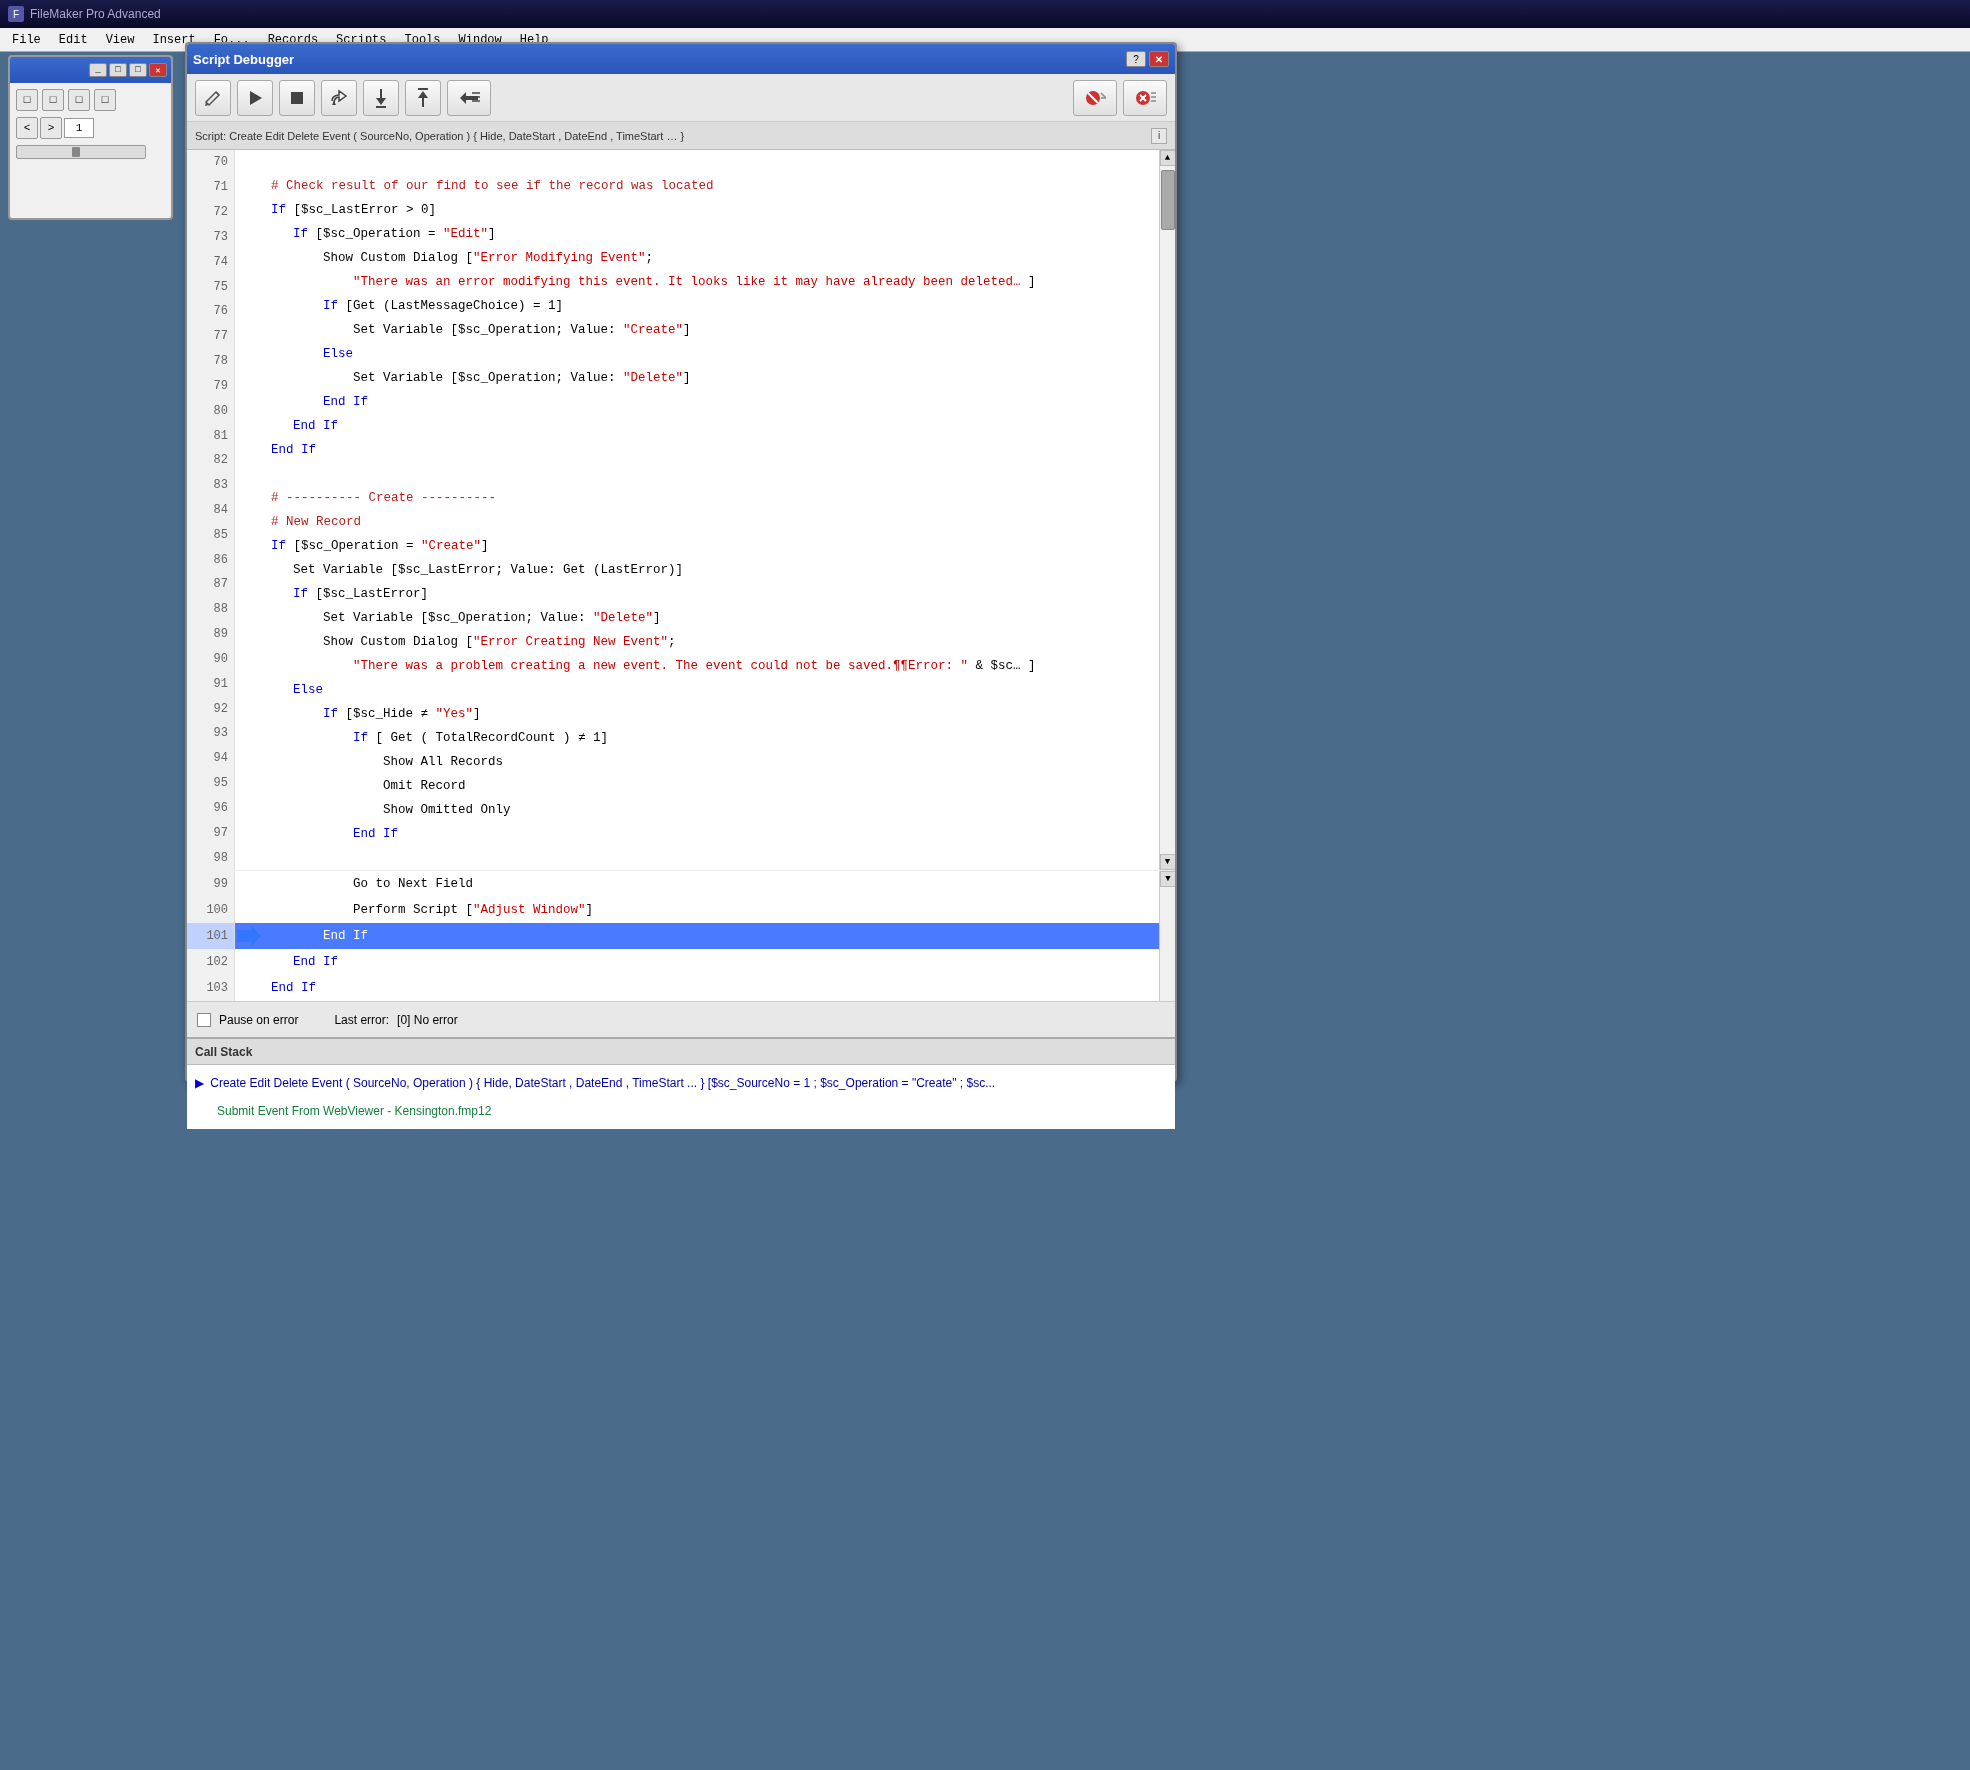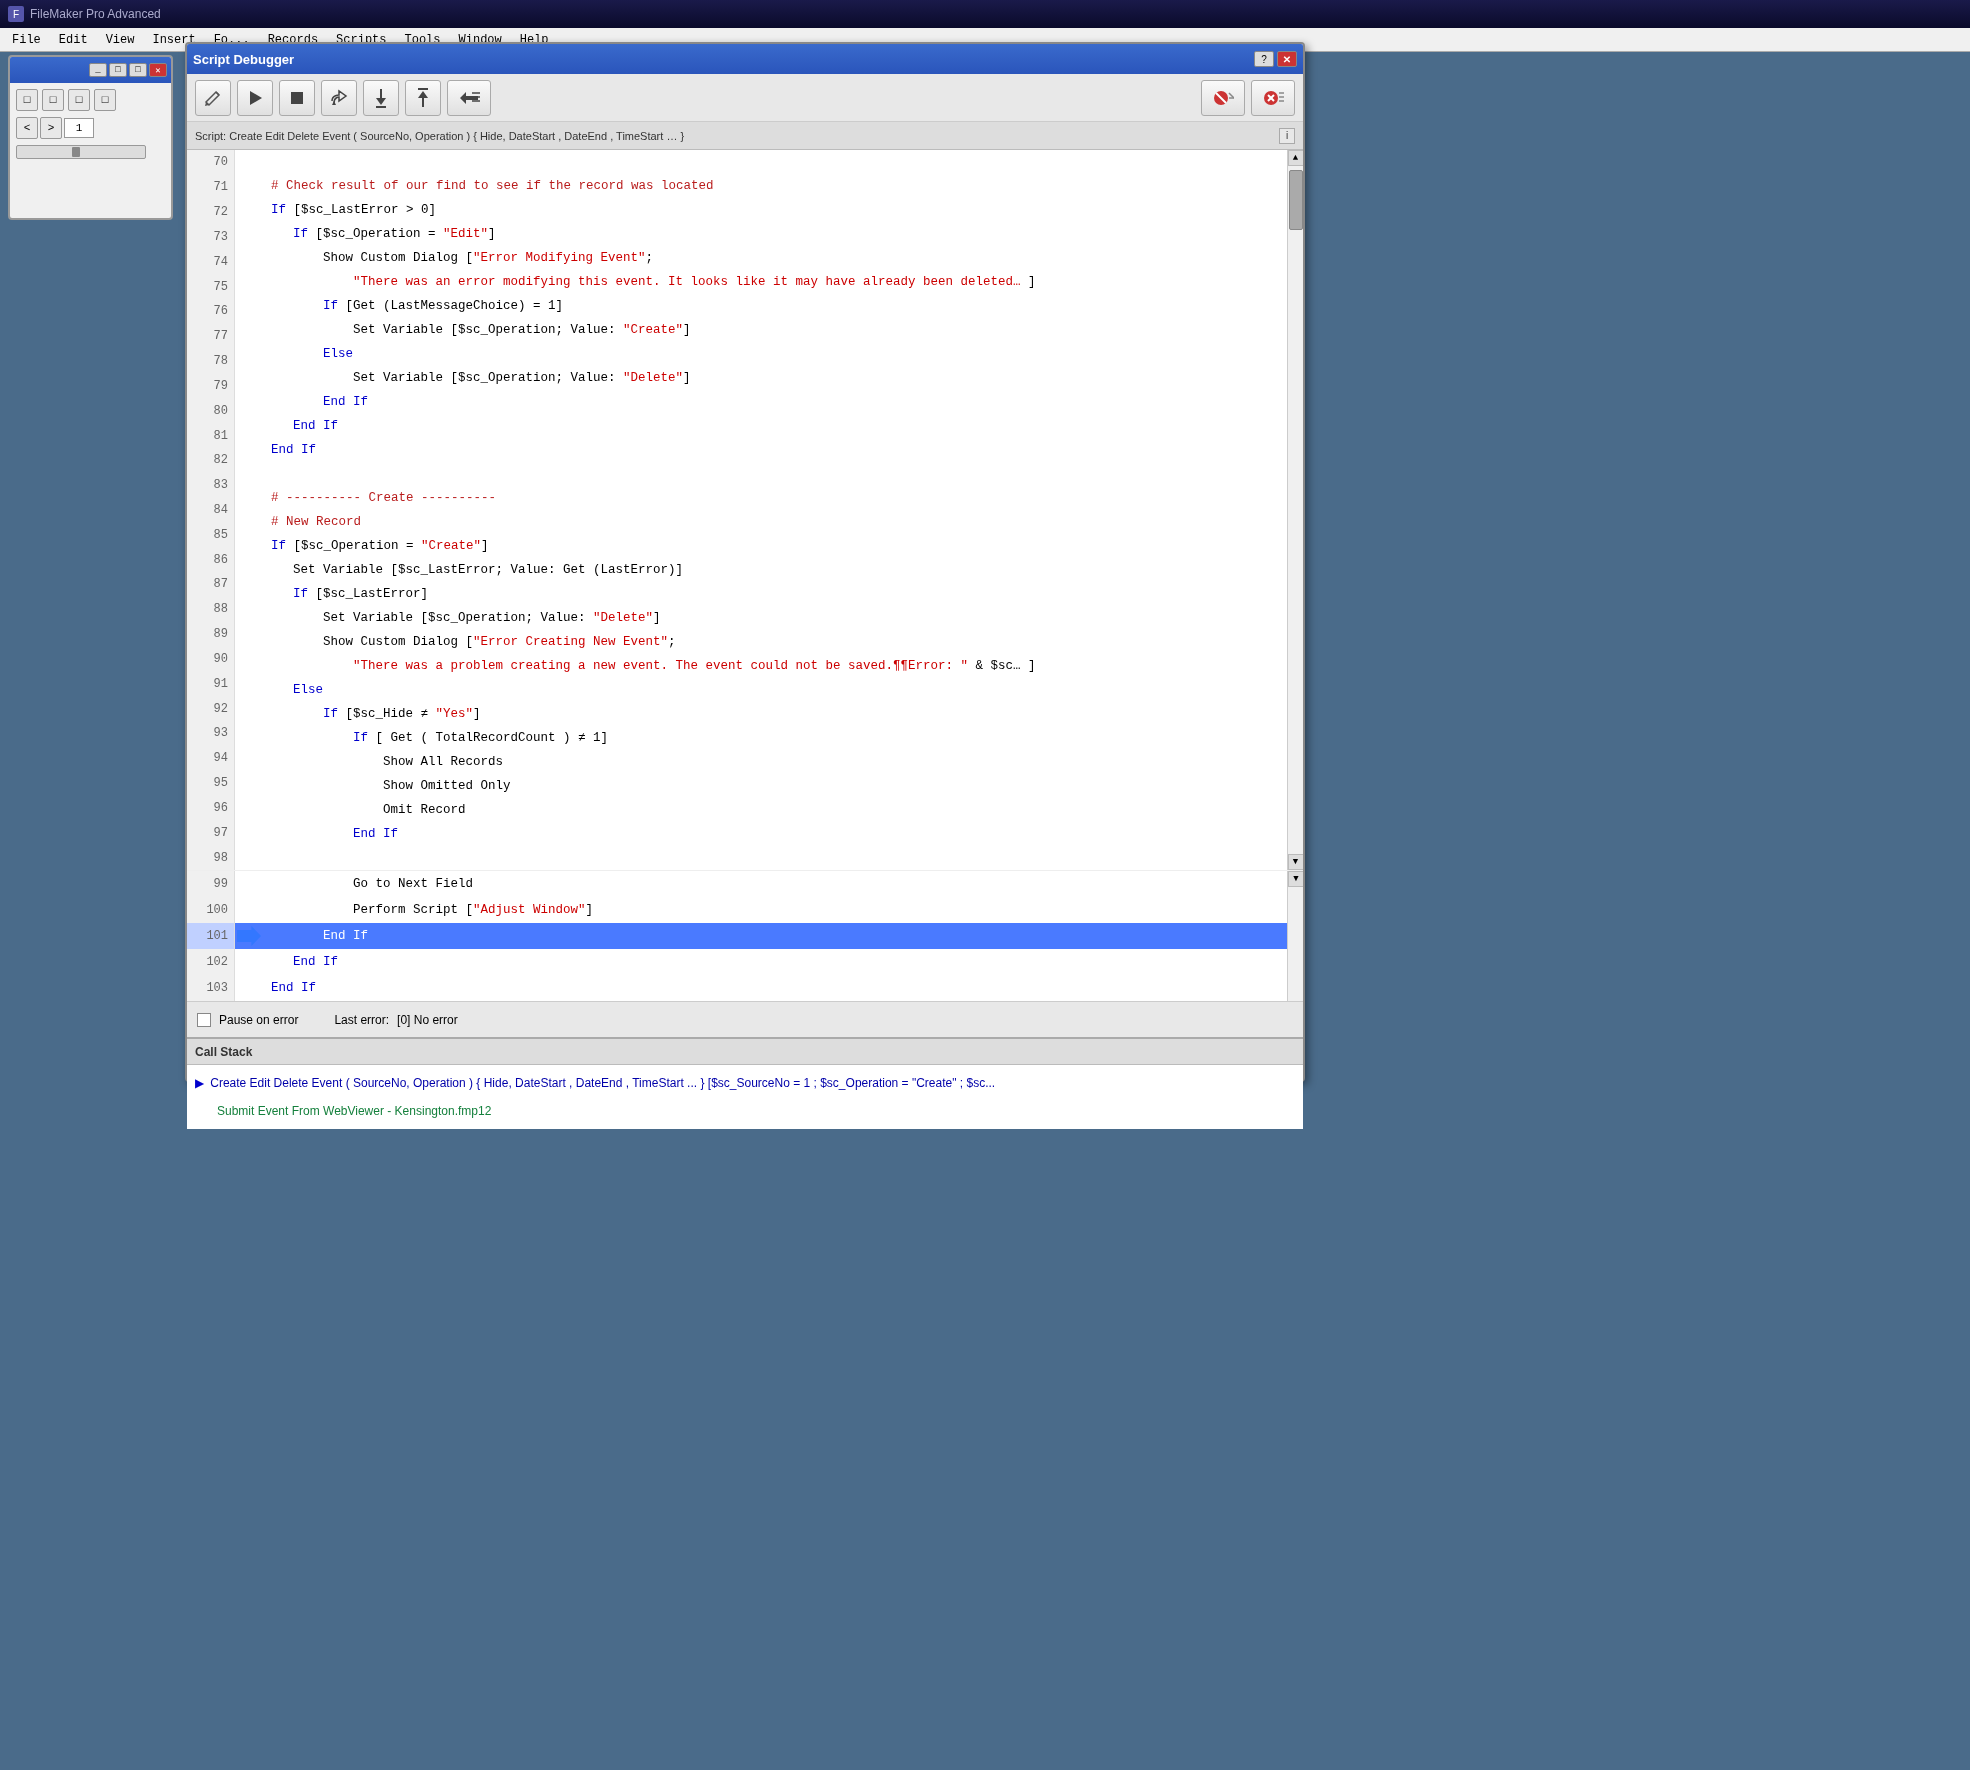--- a/index.html
+++ b/index.html
@@ -173,21 +173,21 @@
       height: 10px;
       background: #888;
       border-radius: 1px;
     }
 
     
     .debugger-dialog {
       position: absolute;
       top: 42px;
       left: 185px;
-      width: 1120px;
+      width: 992px;
       height: 1040px;
       background: #f4f4f4;
       border: 2px solid #888;
       border-radius: 4px;
       box-shadow: 3px 3px 8px rgba(0,0,0,0.4);
     }
 
     .debugger-titlebar {
       background: linear-gradient(to bottom, #3a6acc, #2a55bb);
       height: 30px;
@@ -773,25 +773,25 @@
       <div class="code-line" style="padding-left:90px;">
         <span class="kw-blue">If</span>
           <span>&nbsp;[ Get ( TotalRecordCount ) ≠ 1]</span>
       </div>
 
       <div class="code-line" style="padding-left:120px;">
         <span>Show All Records</span>
       </div>
 
       <div class="code-line" style="padding-left:120px;">
+        <span>Omit Record</span>
+      </div>
+
+      <div class="code-line" style="padding-left:120px;">
         <span>Show Omitted Only</span>
-      </div>
-
-      <div class="code-line" style="padding-left:120px;">
-        <span>Omit Record</span>
       </div>
 
       <div class="code-line" style="padding-left:90px;">
         <span class="kw-blue">End If</span>
       </div>
 
       <div class="code-line">&nbsp;</div>
 
     </div>
 

